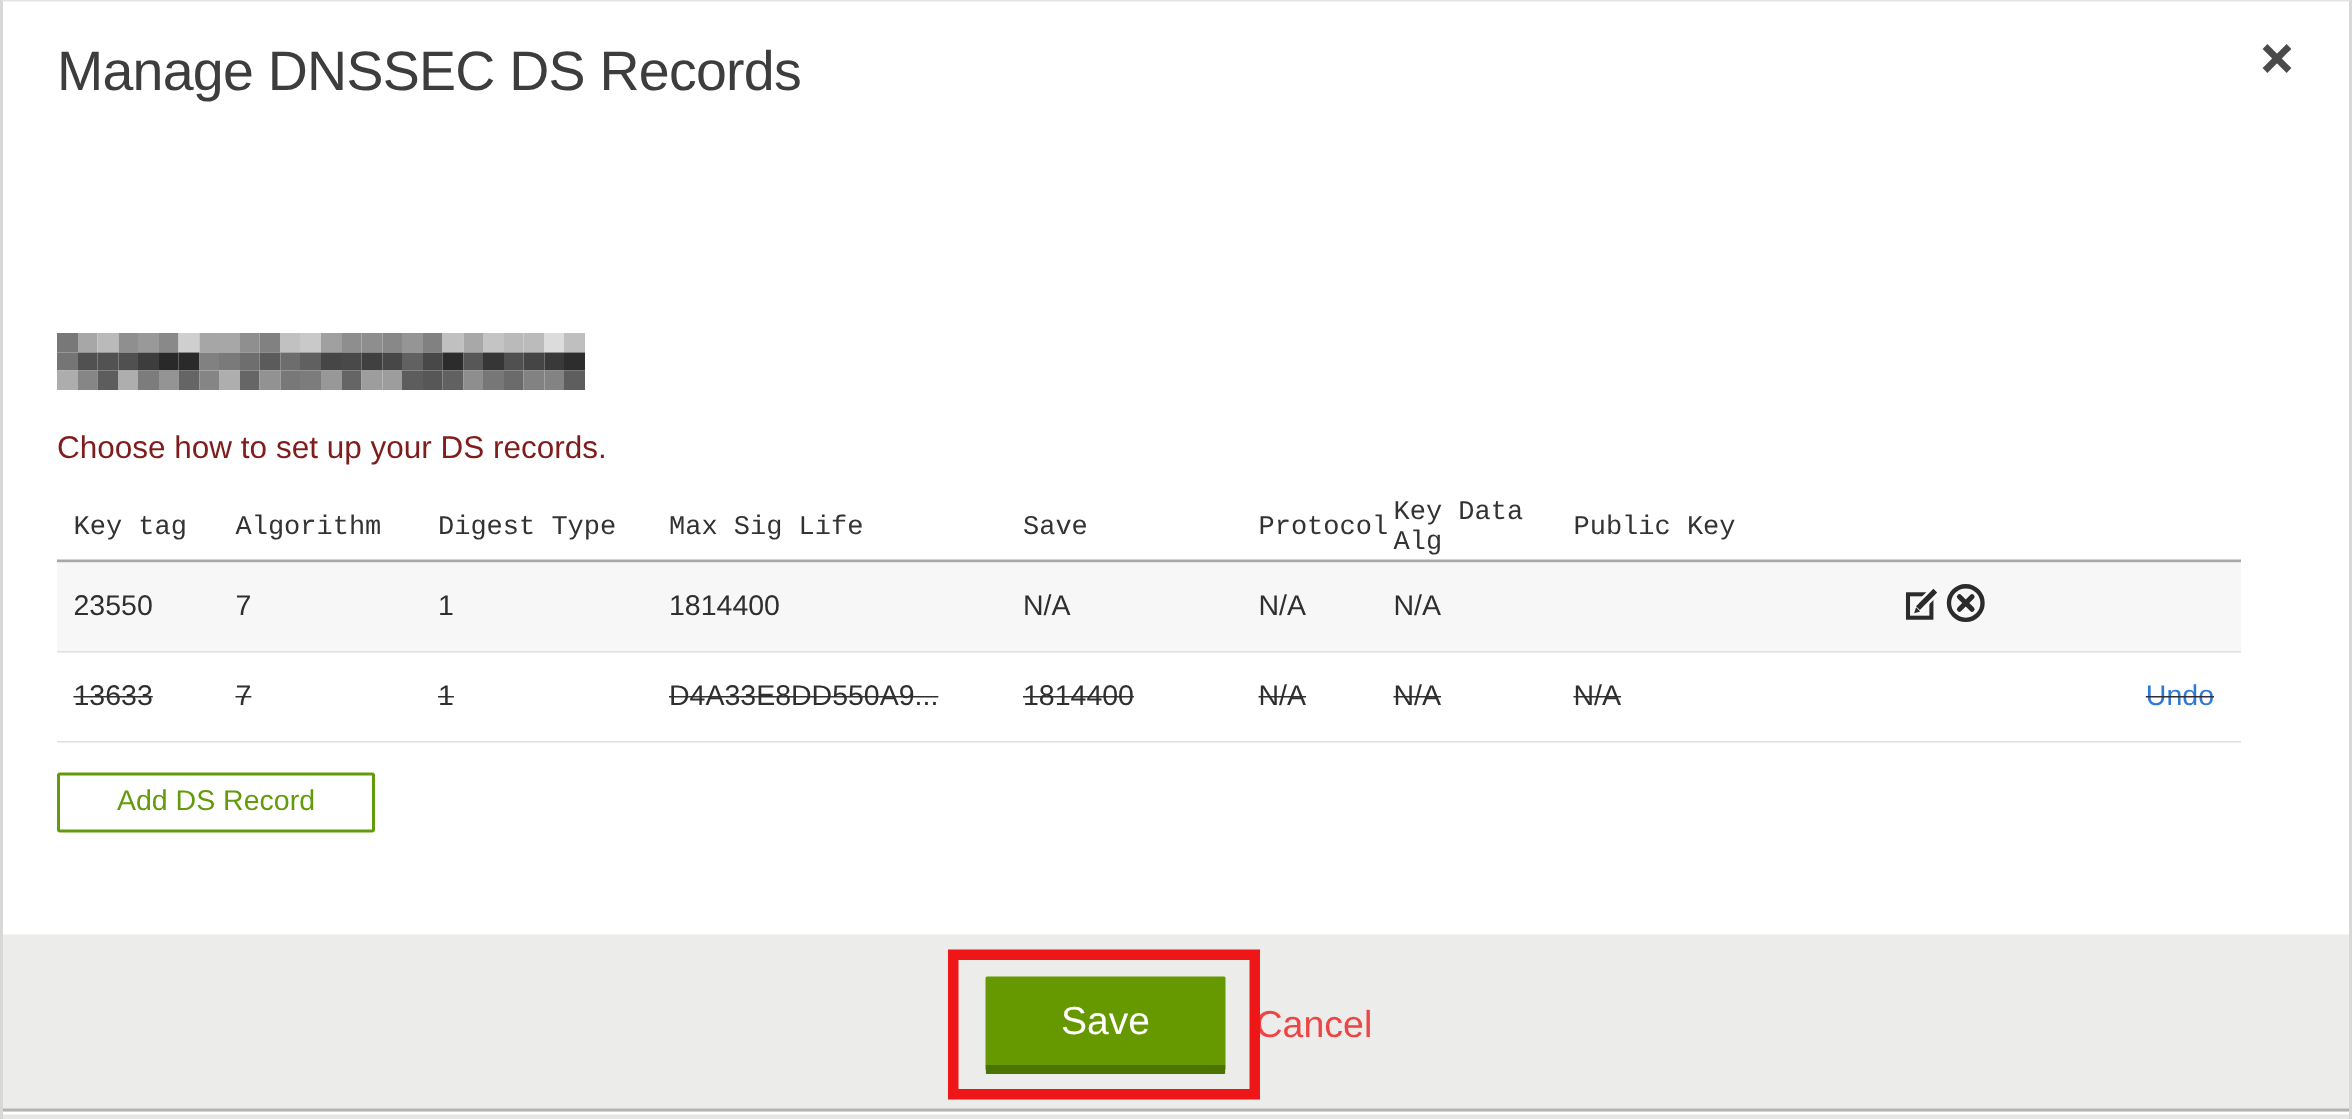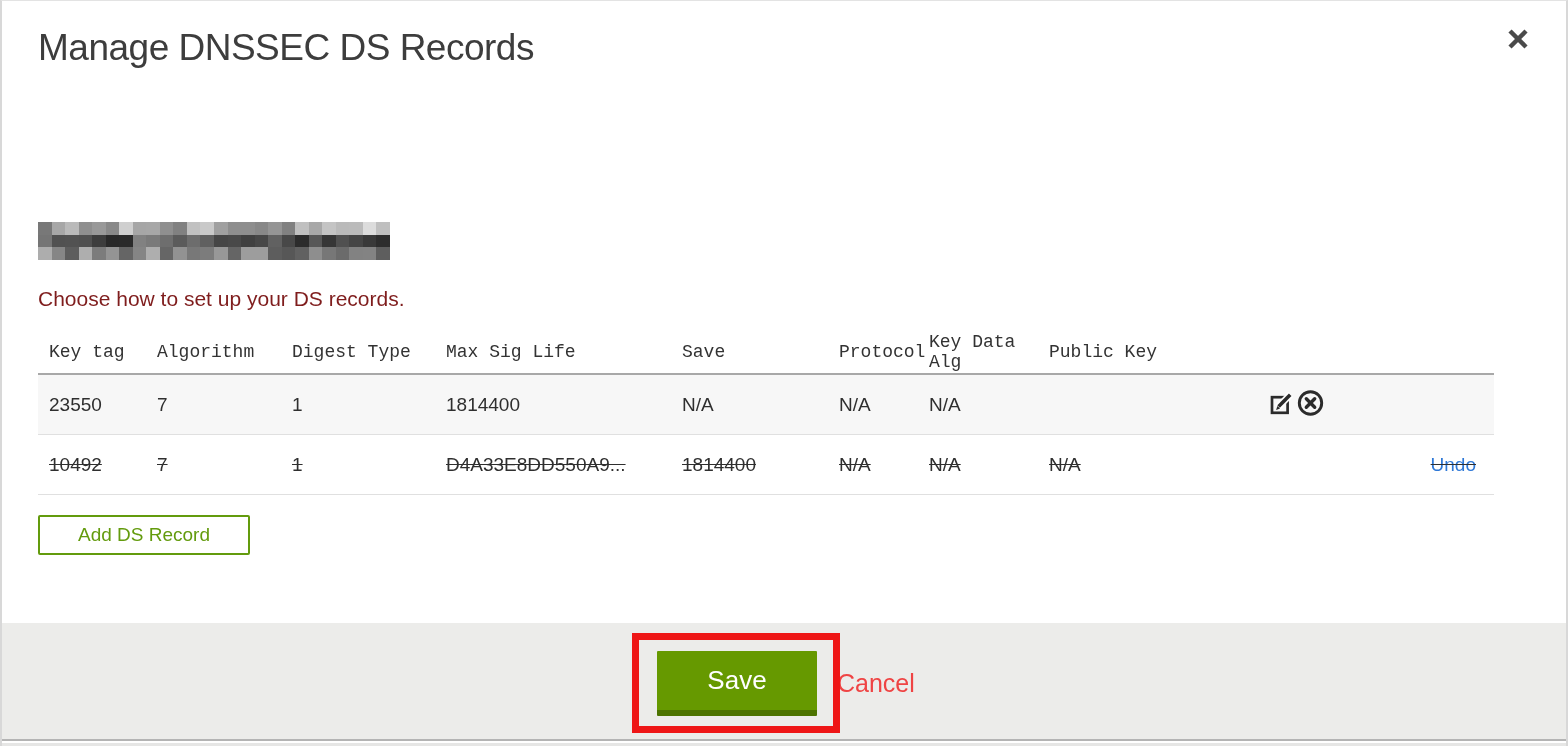--- a/index.html
+++ b/index.html
@@ -189,21 +189,21 @@
           <svg width="29" height="29" viewBox="0 0 29 29">
             <circle cx="14.5" cy="15" r="11.2" fill="none" stroke="#2b2b2b" stroke-width="2.9"></circle>
             <line x1="10.3" y1="10.8" x2="18.7" y2="19.2" stroke="#2b2b2b" stroke-width="3.4" stroke-linecap="round"></line>
             <line x1="18.7" y1="10.8" x2="10.3" y2="19.2" stroke="#2b2b2b" stroke-width="3.4" stroke-linecap="round"></line>
           </svg>
         </span>
       </div>
     </div>
 
     <div class="grid-row trow deleted">
-      <div class="cell">10492</div>
+      <div class="cell">13633</div>
       <div class="cell">7</div>
       <div class="cell">1</div>
       <div class="cell">D4A33E8DD550A9...</div>
       <div class="cell">1814400</div>
       <div class="cell">N/A</div>
       <div class="cell">N/A</div>
       <div class="cell">N/A</div>
       <div class="cell"></div>
       <div class="cell actions-cell">
         <a class="undo-link" href="#">Undo</a>

